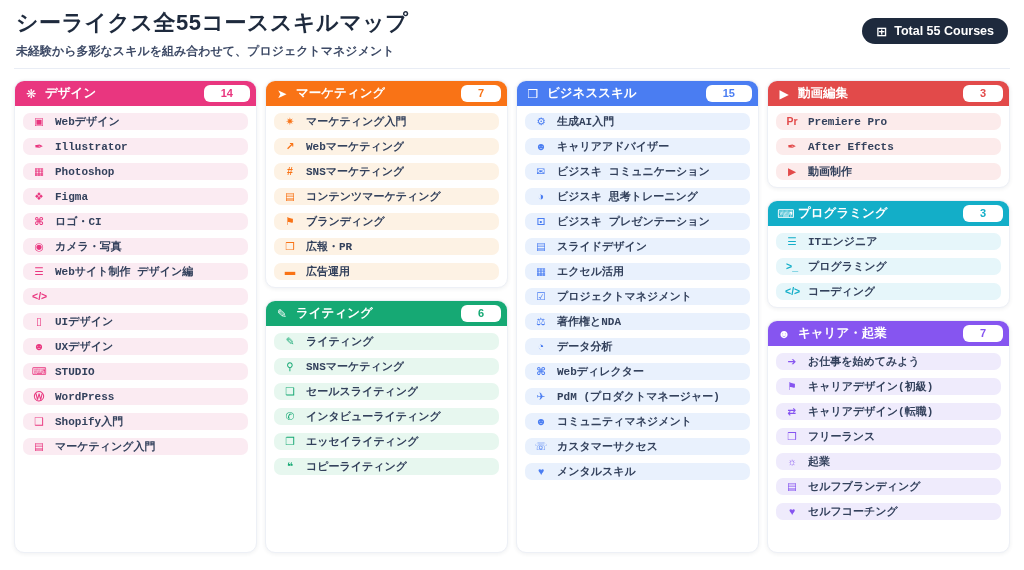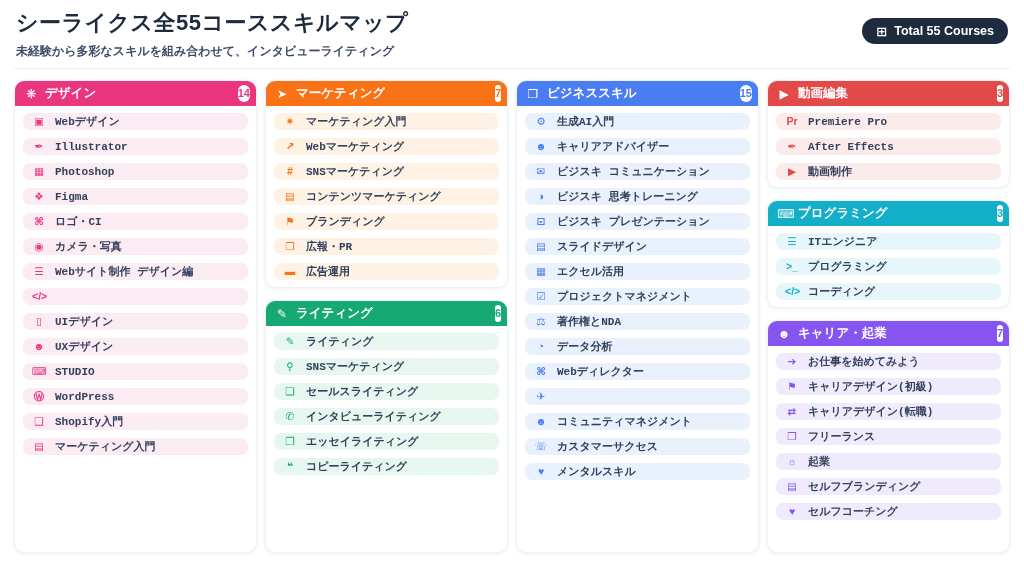--- a/index.html
+++ b/index.html
@@ -19,21 +19,21 @@
   
   .grid{display:flex;gap:8px;margin-top:11px;height:473px;}
   .col{flex:1 1 0;display:flex;flex-direction:column;gap:12px;min-width:0;}
   .card{background:#fff;border:1px solid #edf0f6;border-radius:10px;
     box-shadow:0 1px 4px rgba(30,42,61,.07);display:flex;flex-direction:column;overflow:hidden;}
   .col .card:last-child{flex:1 1 auto;}
   .card-header{display:flex;align-items:center;gap:7px;color:#fff;font-weight:700;font-size:12.5px;
     padding:0 6px 0 9px;height:25px;flex:0 0 25px;}
   .card-header .hicon{font-size:12px;line-height:1;width:14px;text-align:center;}
   .card-header .hlabel{white-space:nowrap;overflow:hidden;}
-  .count-badge{margin-left:auto;background:#ffffff;border-radius:6px;padding:1px 0;
+  .count-badge{margin-left:auto;background:#ffffff;border-radius:6px;padding:1px 17px;
     font-size:11px;font-weight:800;line-height:15px;}
   .card-body{padding:7px 8px;display:flex;flex-direction:column;gap:8px;}
   .item{display:flex;align-items:center;gap:9px;border-radius:7px;padding:0 9px;
     height:17px;flex:0 0 17px;font-size:11px;font-weight:700;color:#33415c;cursor:pointer;white-space:nowrap;overflow:hidden;}
   .item .iicon{width:14px;flex:0 0 14px;text-align:center;font-size:10.5px;font-weight:800;line-height:1;}
   .item .ilabel{overflow:hidden;text-overflow:ellipsis;font-family:Liberation Mono, monospace;}
   
   .foot{display:flex;justify-content:flex-end;align-items:center;gap:8px;padding:7px 4px 0;}
   .credit{font-size:11px;font-weight:600;color:#8b9cc4;}
   .logo-circle{width:16px;height:16px;border-radius:50%;background:#3b82f6;color:#fff;
@@ -41,21 +41,21 @@
   .brand{font-size:14px;font-weight:800;color:#1e2a3d;letter-spacing:1px;}
 </style>
 </head>
 <body>
 
 <div class="page">
 
   <header class="top">
     <div>
       <h1>シーライクス全55コーススキルマップ</h1>
-      <p class="subtitle">未経験から多彩なスキルを組み合わせて、インタビューライティング</p>
+      <p class="subtitle">未経験から多彩なスキルを組み合わせて、プロジェクトマネジメント</p>
     </div>
     <div class="total-badge">
       <span class="tb-icon">⊞</span>
       <span>Total 55 Courses</span>
     </div>
   </header>
 
   <main class="grid" id="grid">
       <div class="col">
         <section class="card">
@@ -242,20 +242,21 @@
             <div class="item" style="background: rgb(233, 241, 253);">
               <span class="iicon" style="color: rgb(74, 125, 242);">◔</span>
               <span class="ilabel">データ分析</span>
             </div>
             <div class="item" style="background: rgb(233, 241, 253);">
               <span class="iicon" style="color: rgb(74, 125, 242);">⌘</span>
               <span class="ilabel">Webディレクター</span>
             </div>
             <div class="item" style="background: rgb(233, 241, 253);">
               <span class="iicon" style="color: rgb(74, 125, 242);">✈</span>
+              <span class="ilabel">PdM (プロダクトマネージャー)</span>
             </div>
             <div class="item" style="background: rgb(233, 241, 253);">
               <span class="iicon" style="color: rgb(74, 125, 242);">☻</span>
               <span class="ilabel">コミュニティマネジメント</span>
             </div>
             <div class="item" style="background: rgb(233, 241, 253);">
               <span class="iicon" style="color: rgb(74, 125, 242);">☏</span>
               <span class="ilabel">カスタマーサクセス</span>
             </div>
             <div class="item" style="background: rgb(233, 241, 253);">

